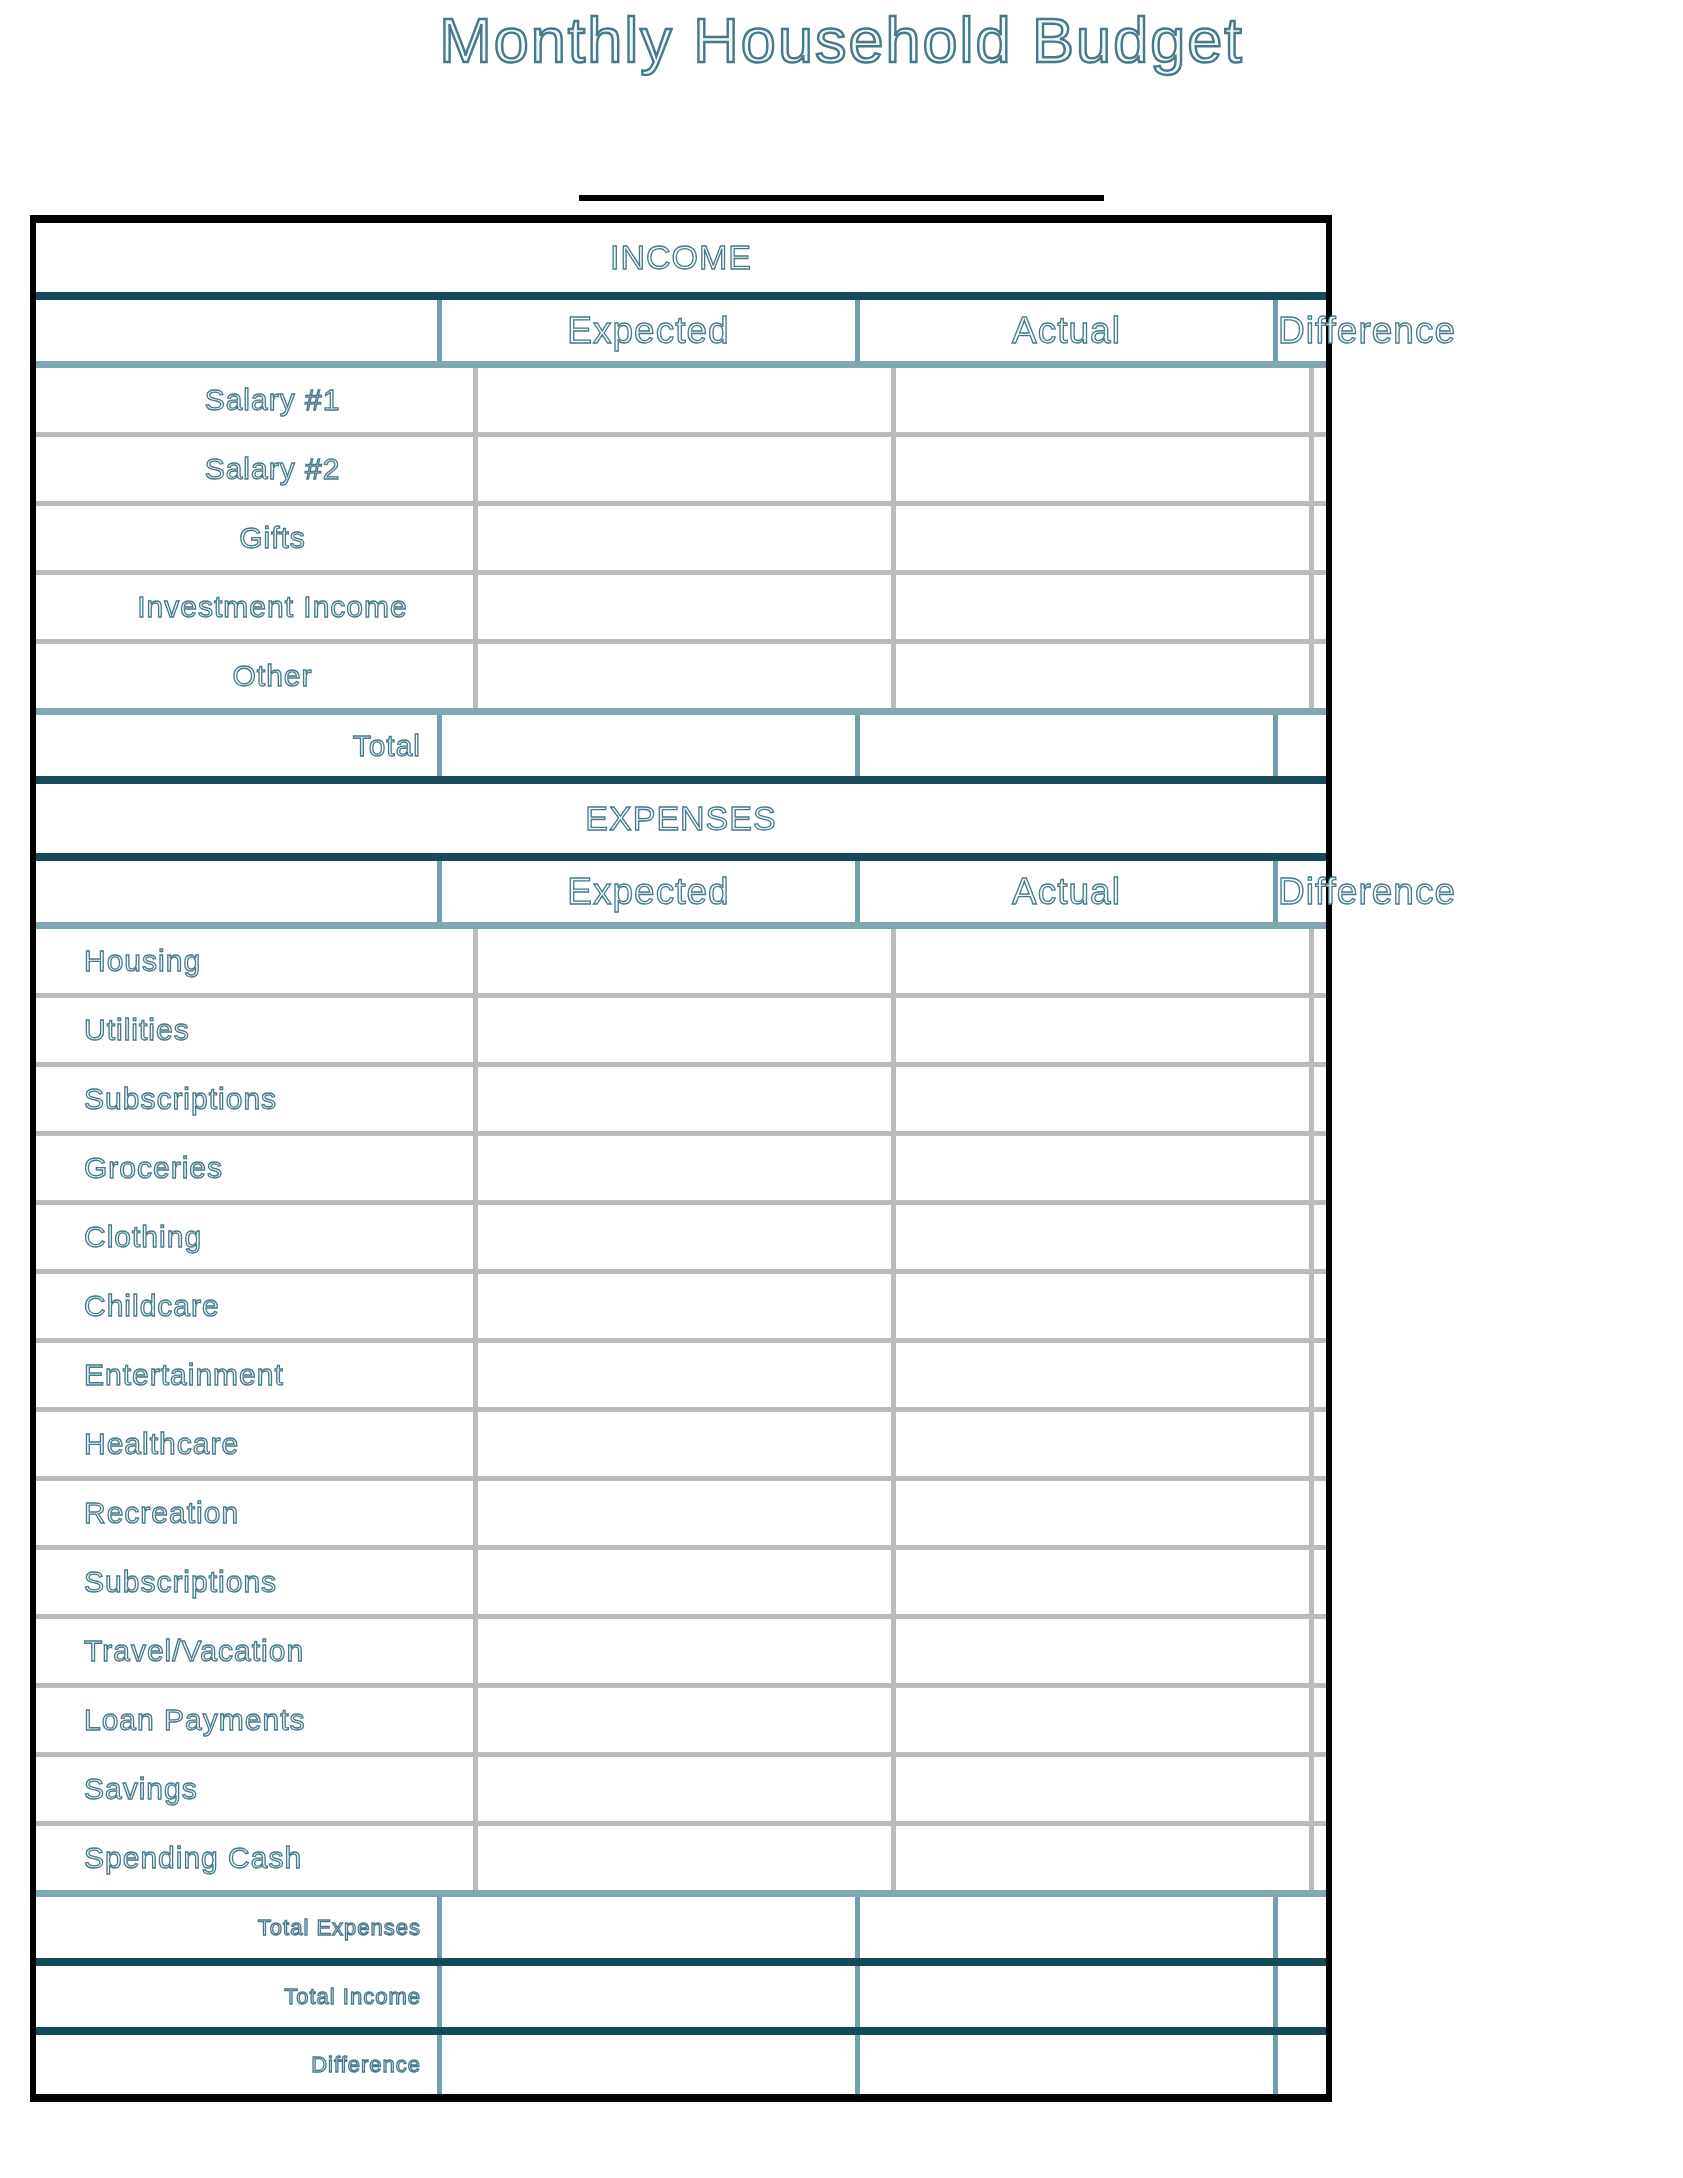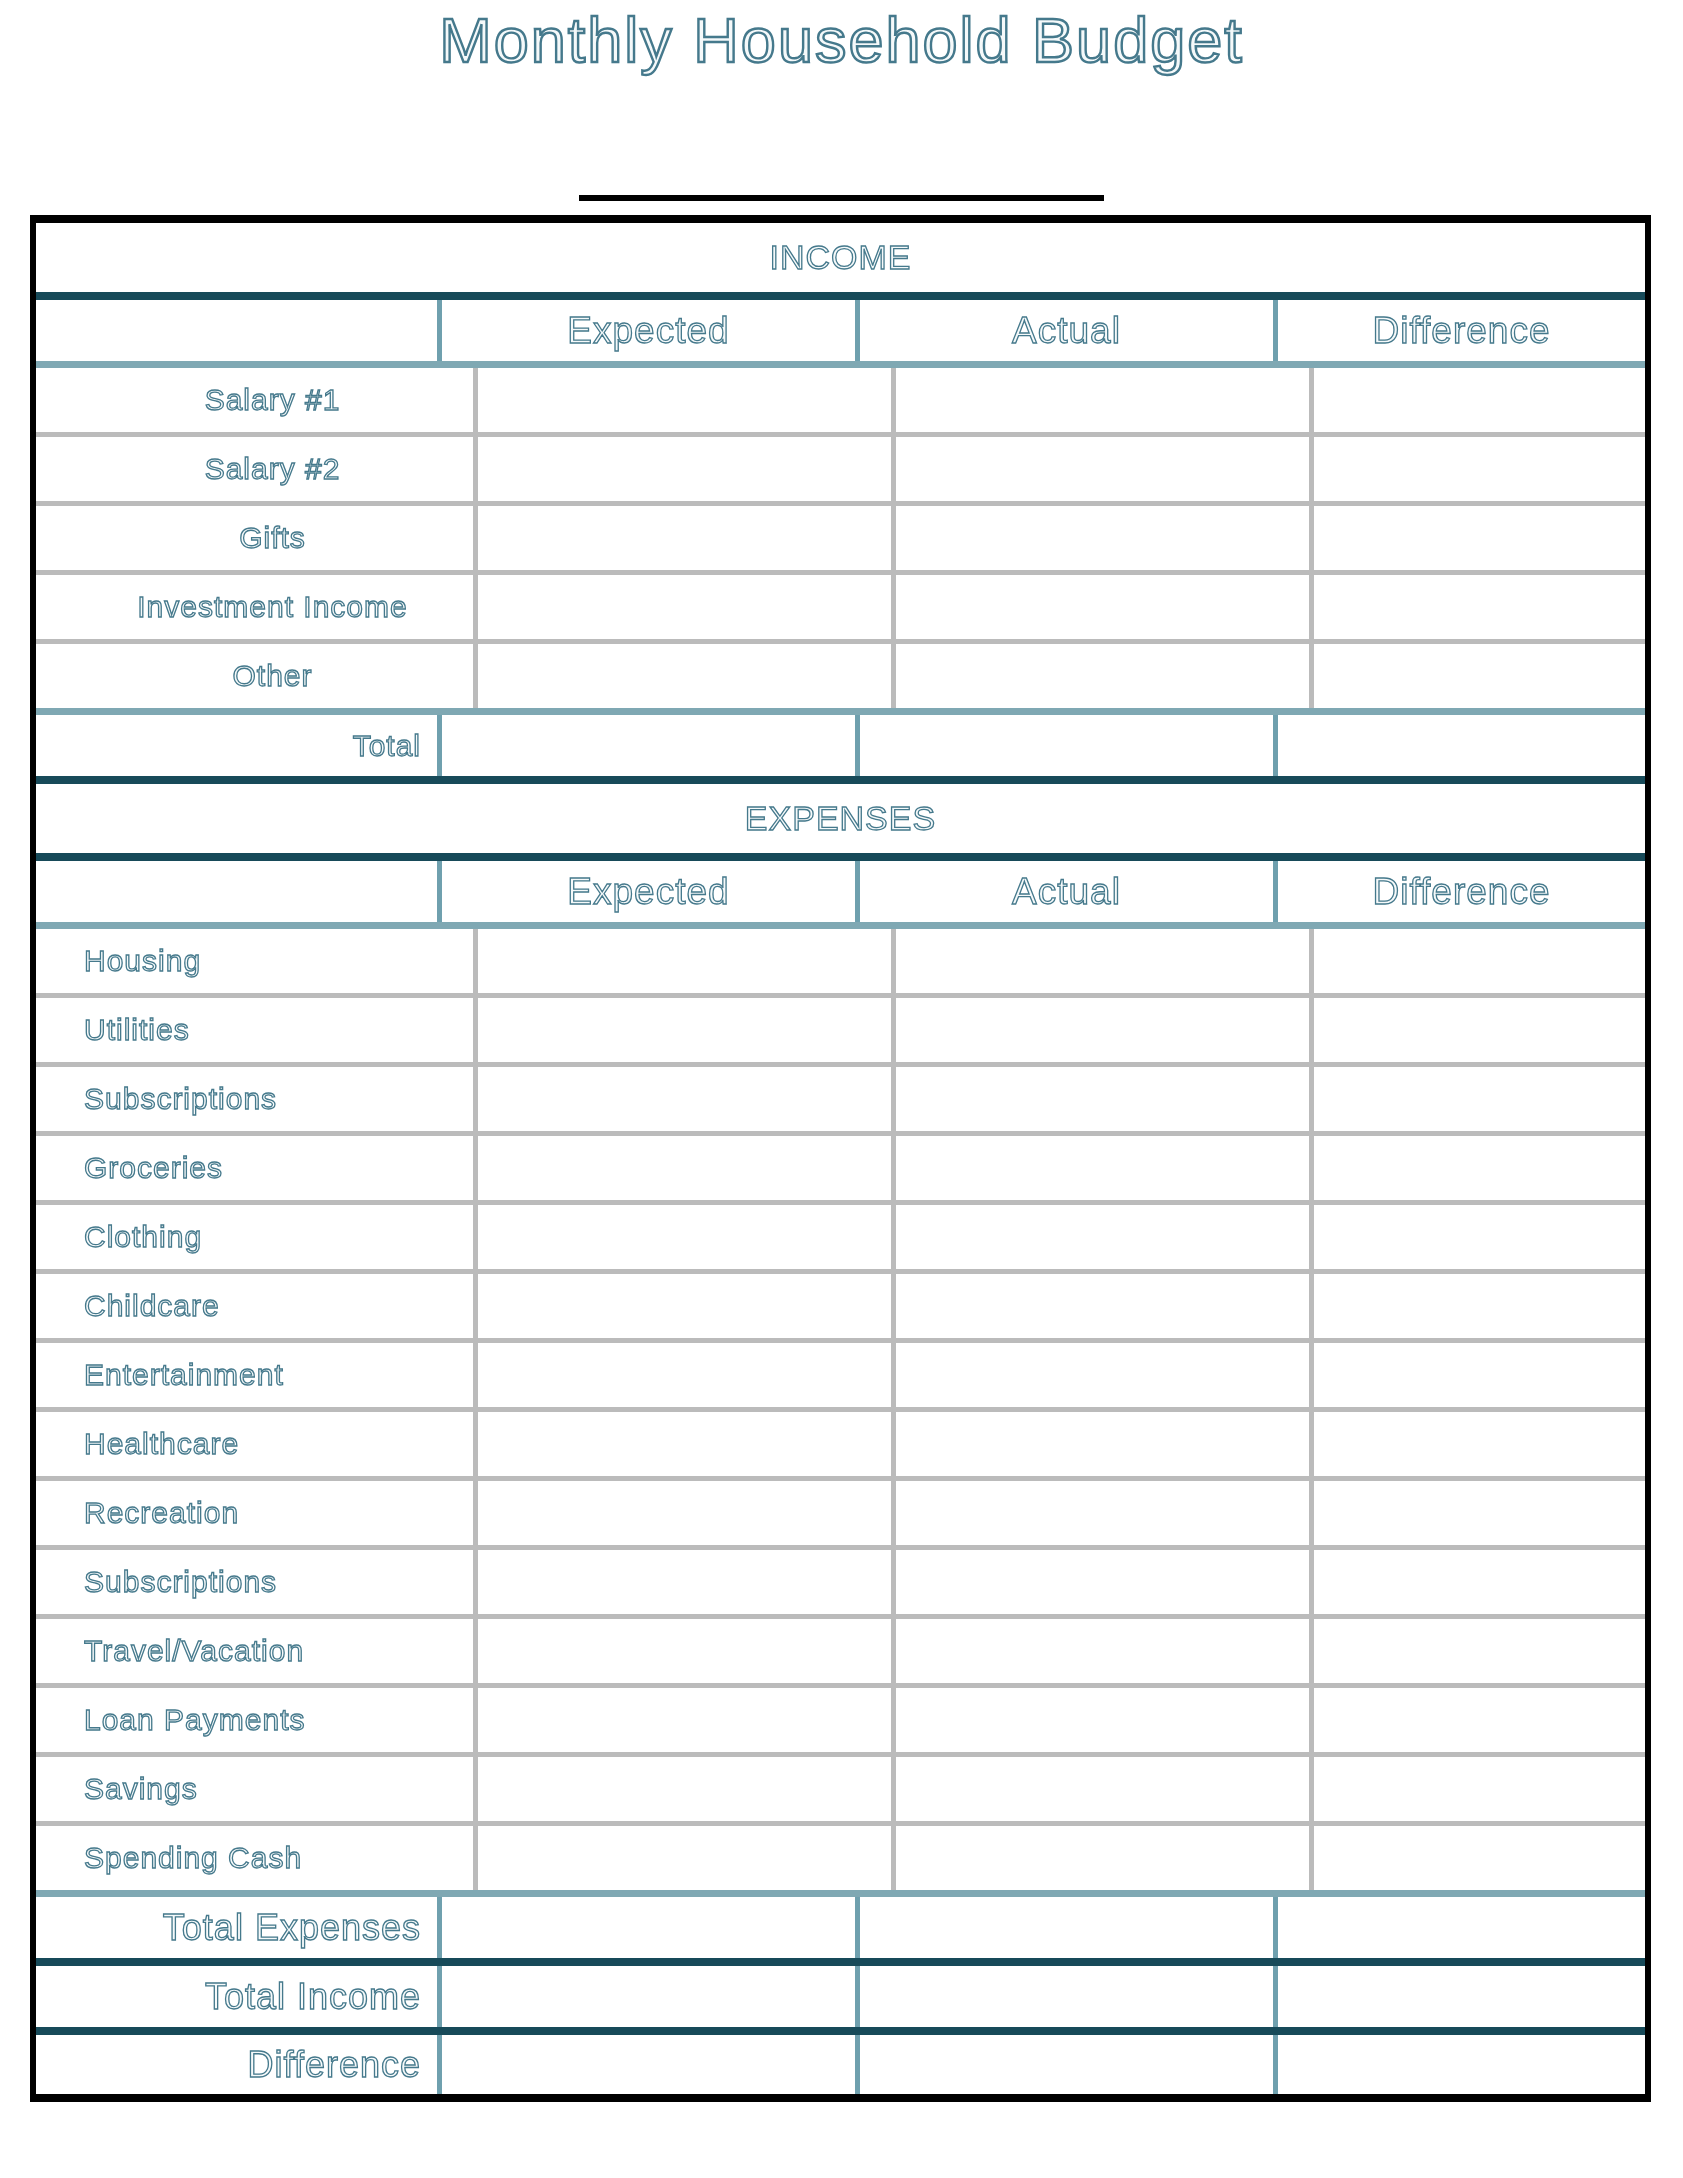--- a/index.html
+++ b/index.html
@@ -31,32 +31,32 @@
     text-align:center;font-size:63px;font-weight:400;
     -webkit-text-stroke-width:2.4px;
     letter-spacing:2px;
   }
   .title-underline{
     position:absolute;top:195px;left:579px;width:525px;height:6px;
     background:var(--line-black);
   }
 
   .budget-table{
-    position:absolute;top:215px;left:30px;width:1621px;
+    position:absolute;top:215px;left:30px;width:1302px;
     border:6px solid var(--line-black);
     border-top-width:8px;border-bottom-width:8px;
     background:#ffffff;
   }
 
   .row{display:grid;grid-template-columns:401px 418px 418px 1fr;}
   .section-row{display:block;height:69px;line-height:69px;text-align:center;font-size:34px;}
   .header-row{height:61px;font-size:37px;}
   .data-row{height:64px;font-size:30px;margin-left:36px;}
   .total-row{height:61px;font-size:30px;}
-  .summary-row{font-size:36px;}
+  .summary-row{font-size:22px;}
   .summary-row.last{height:59px;}
 
   .cell{height:100%;display:flex;align-items:center;}
   .value-cell{border-left:5px solid transparent;justify-content:flex-start;}
   .header-row .value-cell{justify-content:center;}
   .gray-sep .value-cell{border-left-color:var(--gray-line);}
   .teal-sep .value-cell{border-left-color:var(--mid-teal);}
   .label-cell.center{justify-content:center;}
   .label-cell.left{padding-left:12px;}
   .label-cell.right{justify-content:flex-end;padding-right:16px;}

